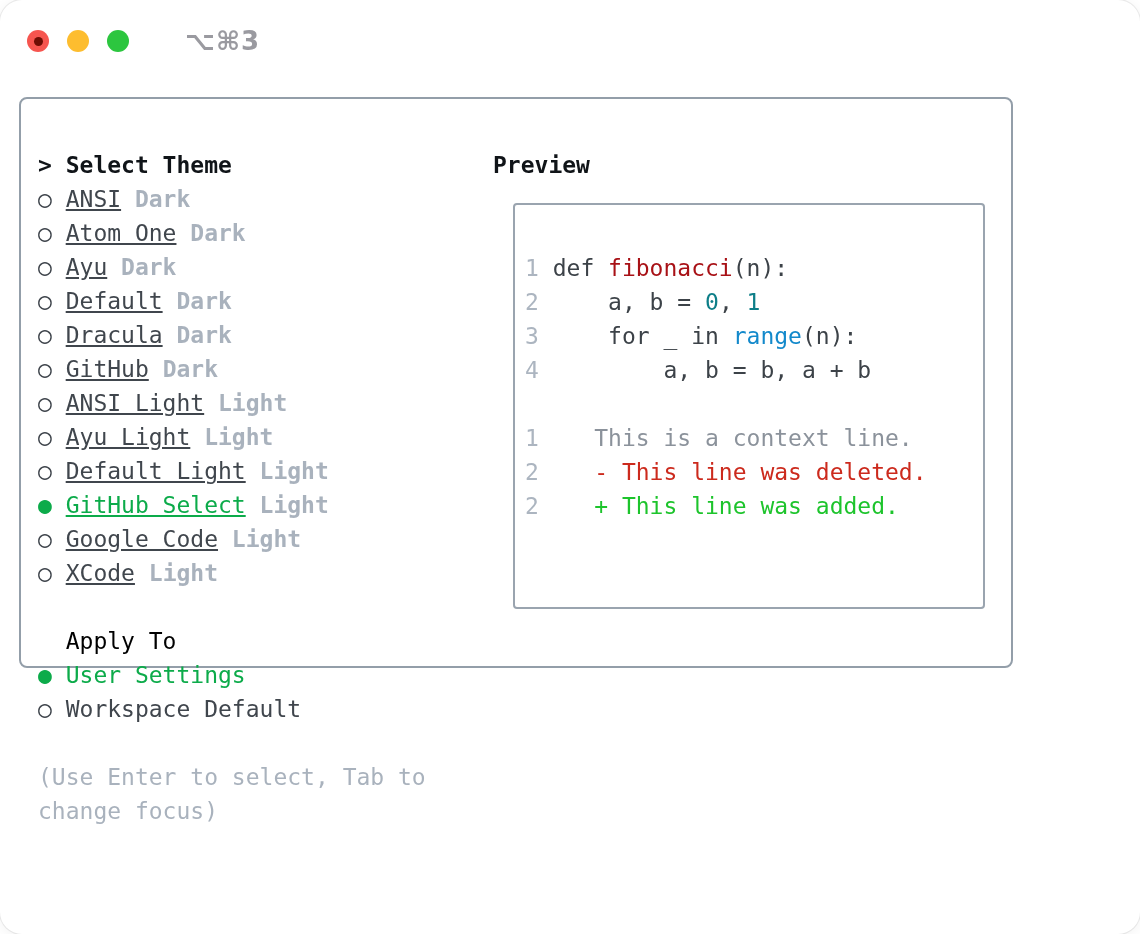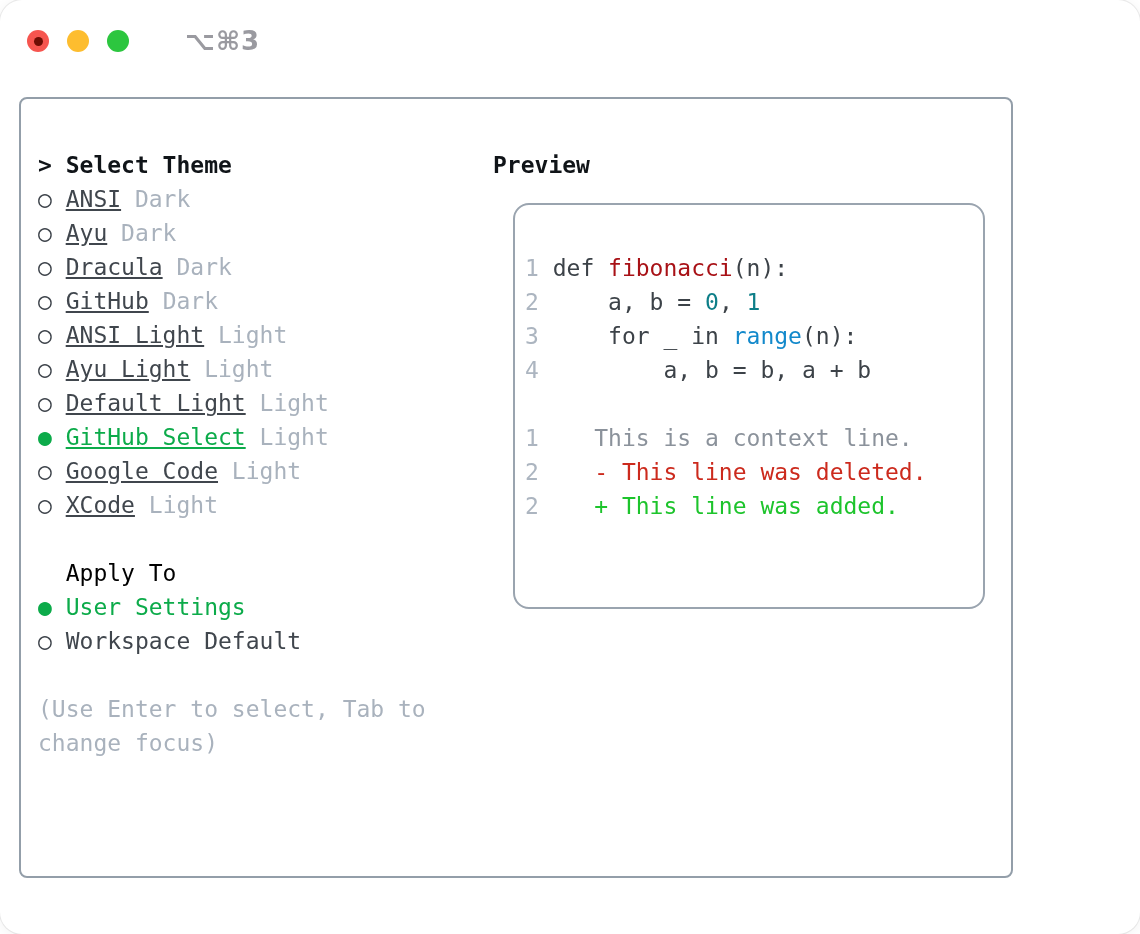--- a/index.html
+++ b/index.html
@@ -10,39 +10,39 @@
   }
   
   .titlebar{position:absolute;left:27px;top:26px;display:flex;align-items:center;gap:18px;}
   .dot{width:22px;height:22px;border-radius:50%;display:flex;align-items:center;justify-content:center;flex:0 0 auto;}
   .dot.red{background:#f6554f;}
   .dot.yellow{background:#fdbd2f;}
   .dot.green{background:#2cc63f;}
   .dot-core{width:9px;height:9px;border-radius:50%;background:#6e0d04;}
   .win-title{margin-left:38px;font-family:"DejaVu Sans",sans-serif;font-weight:bold;font-size:26px;color:#9a9aa0;letter-spacing:1px;}
   
-  .panel{position:absolute;left:19px;top:97px;width:994px;height:781px;
+  .panel{position:absolute;left:19px;top:97px;width:994px;height:571px;
     border:2px solid #939ea9;border-radius:8px;box-sizing:border-box;background:#fff;}
   
   .left-col{position:absolute;left:17px;top:49px;width:445px;font-size:23px;line-height:34px;color:#40464d;}
   .row{white-space:pre;}
   .pfx{display:inline-block;width:2ch;}
   .heading-row{font-weight:bold;color:#101418;}
   .radio{color:#40464d;}
   .tname{color:#40464d;text-decoration:underline;}
-  .variant{color:#a9b2bd;margin-left:1ch;}
+  .variant{color:#a9b2bd;margin-left:1ch;font-weight:bold;}
   .theme-row.selected .radio,.theme-row.selected .tname{color:#0cab4a;}
   .apply-heading{margin-top:34px;color:#000000;}
   .alabel{color:#40464d;}
   .apply-row.selected .radio,.apply-row.selected .alabel{color:#0cab4a;}
   .hint{margin-top:34px;color:#a9b2bd;max-width:432px;white-space:normal;}
   
   .preview-heading{position:absolute;left:472px;top:49px;font-weight:bold;font-size:23px;line-height:34px;color:#101418;}
   .preview-box{position:absolute;left:492px;top:104px;width:472px;height:406px;box-sizing:border-box;
-    border:2px solid #9aa4af;border-radius:16px;padding:46px 6px 0 10px;
+    border:2px solid #9aa4af;border-radius:4px;padding:46px 6px 0 10px;
     font-size:23px;line-height:34px;background:#fff;}
   .pline{white-space:pre;}
   .lnum{display:inline-block;width:1ch;margin-right:1ch;color:#acb5c0;}
   .spacer{height:34px;}
   .tok-code{color:#3c4248;}
   .tok-func{color:#a81116;}
   .tok-num{color:#0d7e88;}
   .tok-builtin{color:#1389cb;}
   .tok-ctx{color:#8b929b;}
   .tok-del{color:#cc2a1d;}
@@ -64,23 +64,25 @@
 
   <div class="panel">
 
     <div class="left-col">
       <div class="row heading-row"><span class="pfx">&gt;</span><span>Select Theme</span></div>
 
       <div class="theme-list">
 
           <div class="row theme-row"><span class="pfx radio">○</span><span class="tname">ANSI</span><span class="variant">Dark</span></div>
 
+          <div class="row theme-row"><span class="pfx radio">○</span><span class="tname">Atom One</span><span class="variant">Dark</span></div>
 
           <div class="row theme-row"><span class="pfx radio">○</span><span class="tname">Ayu</span><span class="variant">Dark</span></div>
 
+          <div class="row theme-row"><span class="pfx radio">○</span><span class="tname">Default</span><span class="variant">Dark</span></div>
 
           <div class="row theme-row"><span class="pfx radio">○</span><span class="tname">Dracula</span><span class="variant">Dark</span></div>
 
           <div class="row theme-row"><span class="pfx radio">○</span><span class="tname">GitHub</span><span class="variant">Dark</span></div>
 
           <div class="row theme-row"><span class="pfx radio">○</span><span class="tname">ANSI Light</span><span class="variant">Light</span></div>
 
           <div class="row theme-row"><span class="pfx radio">○</span><span class="tname">Ayu Light</span><span class="variant">Light</span></div>
 
           <div class="row theme-row"><span class="pfx radio">○</span><span class="tname">Default Light</span><span class="variant">Light</span></div>

